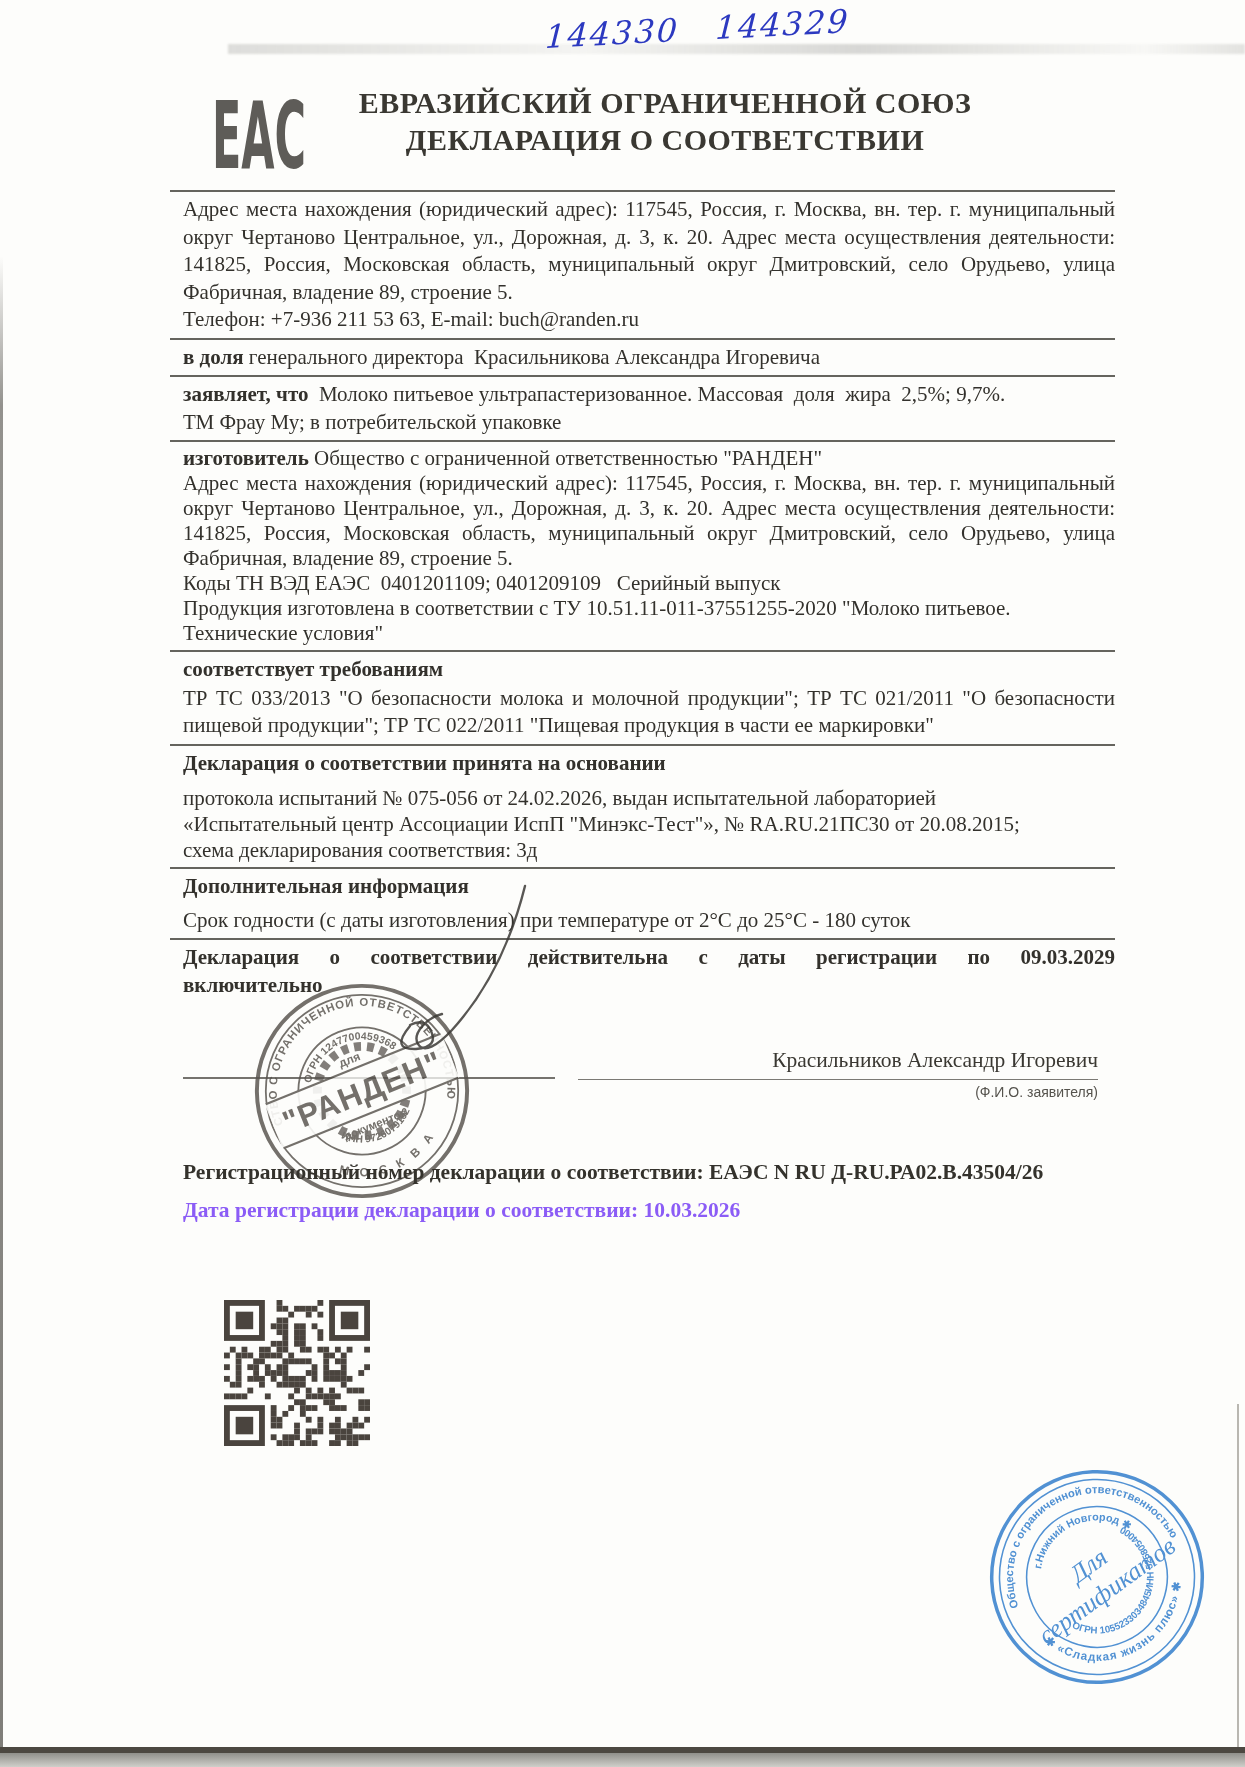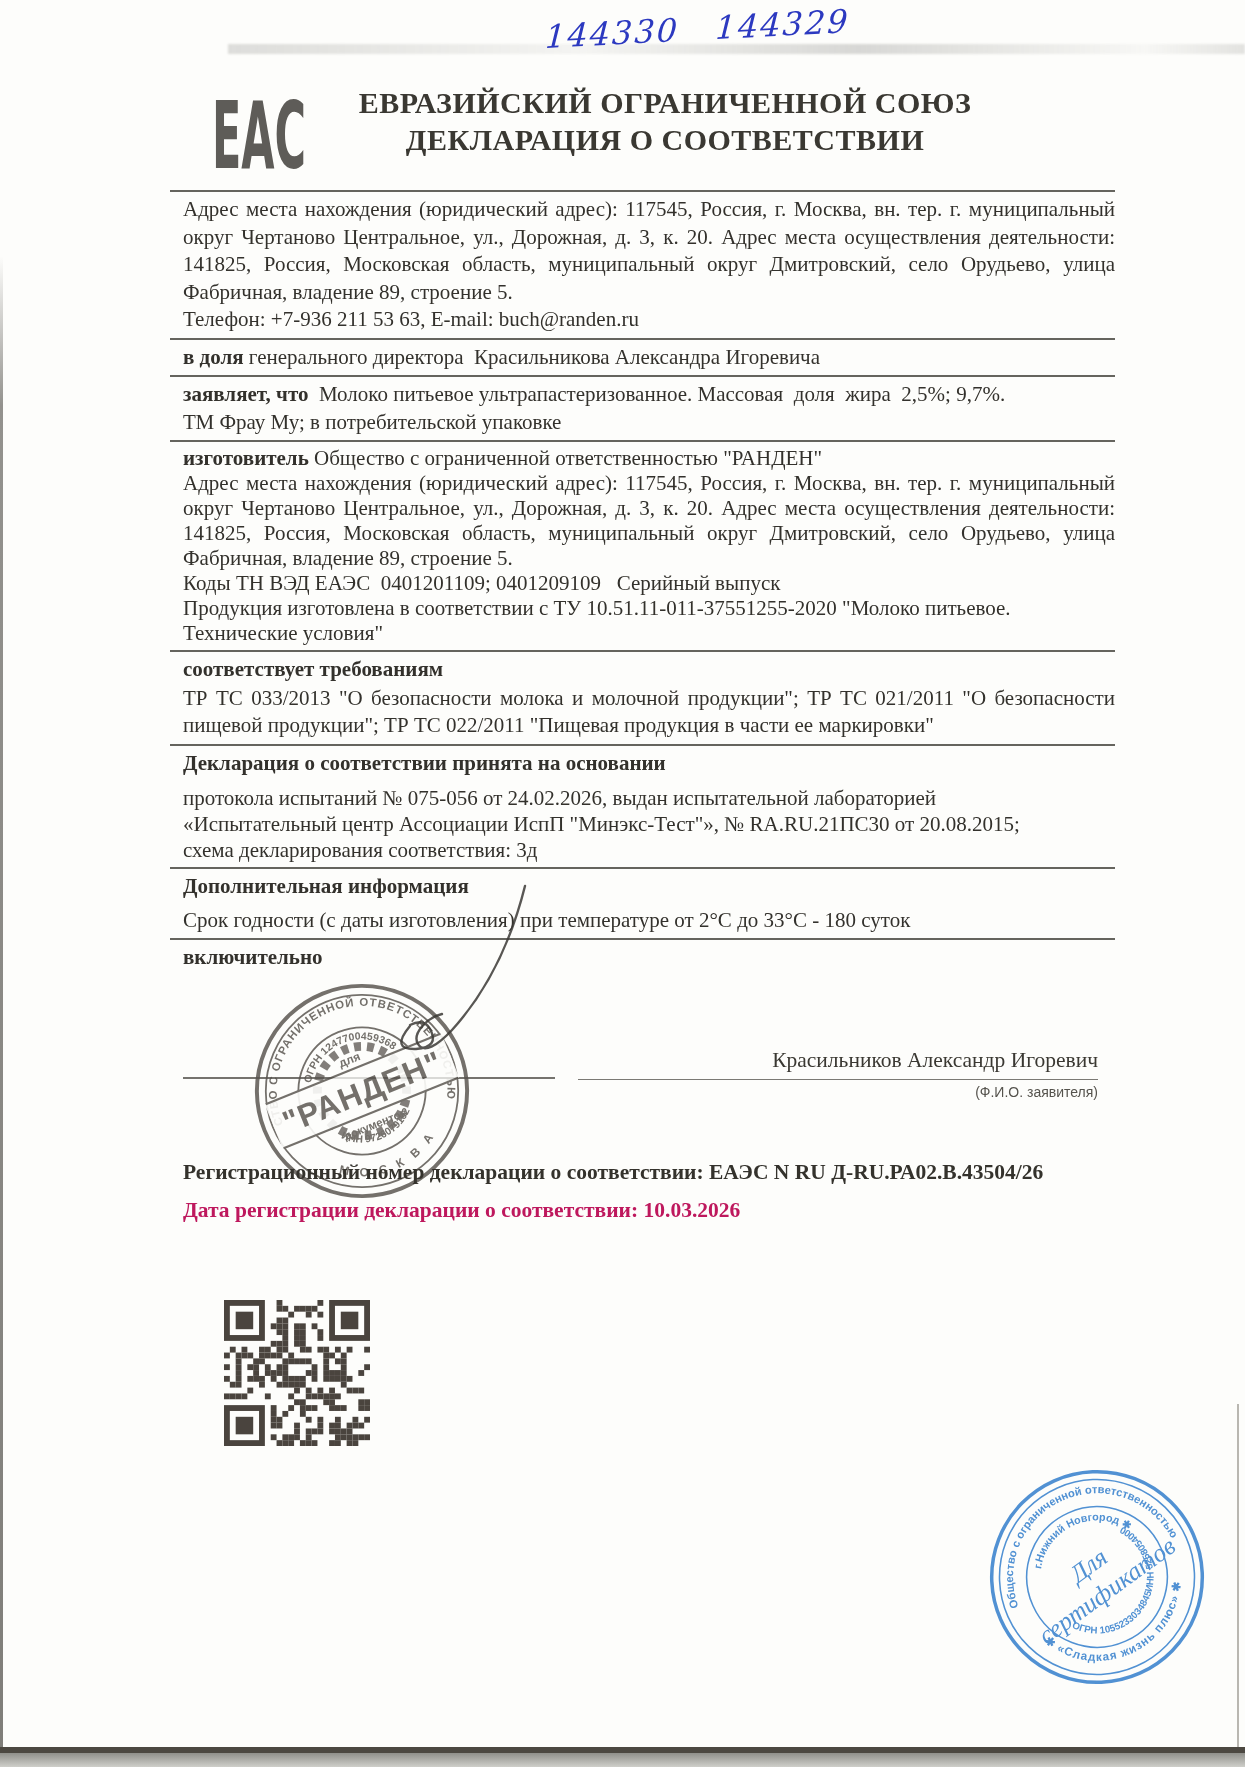--- a/index.html
+++ b/index.html
@@ -40,21 +40,21 @@
   .sig-block{position:absolute;left:578px;top:1048px;width:520px;text-align:right;}
   .sig-name{font-size:21.5px;color:#3a3832;}
   .sig-rule{border-top:1.5px solid rgba(90,88,82,.8);margin-top:6px;}
   .sig-caption{font-family:"Liberation Sans",sans-serif;font-size:14px;color:#55534d;margin-top:4px;}
   
   .stamp-gray{position:absolute;left:243px;top:972px;width:238px;height:238px;opacity:.82;}
   .signature-svg{position:absolute;left:340px;top:868px;width:240px;height:220px;}
   .stamp-blue{position:absolute;left:980px;top:1460px;width:234px;height:234px;opacity:.9;}
   
   .reg1{position:absolute;left:183px;top:1160px;width:960px;font-weight:bold;font-size:21.5px;color:#34322c;}
-  .reg2{position:absolute;left:183px;top:1198px;width:960px;font-weight:bold;font-size:21.5px;color:#be185d;}
+  .reg2{position:absolute;left:183px;top:1198px;width:960px;font-weight:bold;font-size:21.5px;color:#8b5cf6;}
   
   .qr{position:absolute;left:224px;top:1300px;width:146px;height:146px;}
   .qr svg{width:100%;height:100%;}
 </style>
 </head>
 <body>
 
 <div class="page">
 
   <div class="streak"></div>
@@ -100,23 +100,24 @@
     <p>ТР ТС 033/2013 "О безопасности молока и молочной продукции"; ТР ТС 021/2011 "О безопасности пищевой продукции"; ТР ТС 022/2011 "Пищевая продукция в части ее маркировки"</p>
     <div class="rule"></div>
 
     <div class="h">Декларация о соответствии принята на основании</div>
     <p class="proto">протокола испытаний № 075-056 от 24.02.2026, выдан испытательной лабораторией
 «Испытательный центр Ассоциации ИспП "Минэкс-Тест"», № RA.RU.21ПС30 от 20.08.2015;
 схема декларирования соответствия: 3д</p>
     <div class="rule"></div>
 
     <div class="h">Дополнительная информация</div>
-    <p class="addinfo">Срок годности (с даты изготовления) при температуре от 2°С до 33°С - 180 суток</p>
-    <div class="rule"></div>
-
+    <p class="addinfo">Срок годности (с даты изготовления) при температуре от 2°С до 25°С - 180 суток</p>
+    <div class="rule"></div>
+
+    <div class="validity1">Декларация  о  соответствии    действительна  с  даты  регистрации  по  09.03.2029</div>
     <div class="validity2">включительно</div>
   </div>
 
   <div class="stamp-line-left"></div>
 
   <div class="sig-block">
     <div class="sig-name">Красильников Александр Игоревич</div>
     <div class="sig-rule"></div>
     <div class="sig-caption">(Ф.И.О. заявителя)</div>
   </div>

